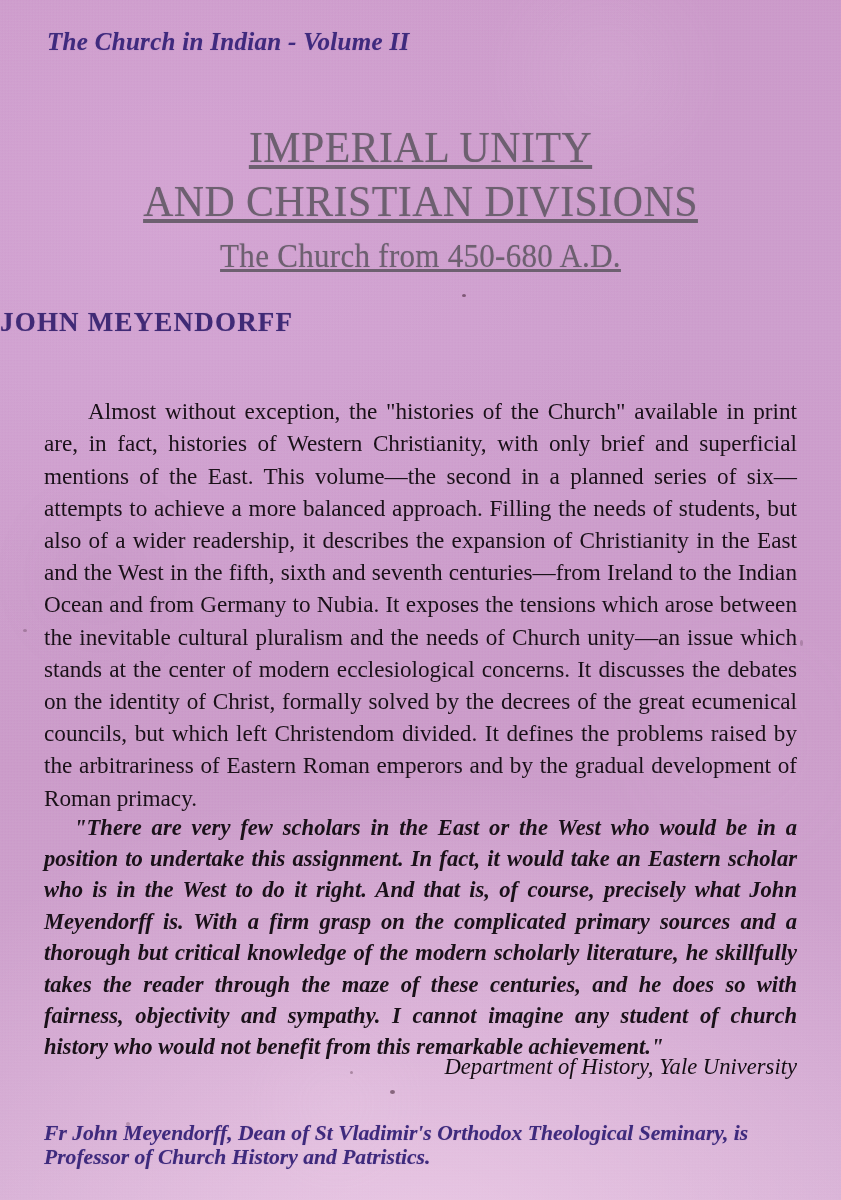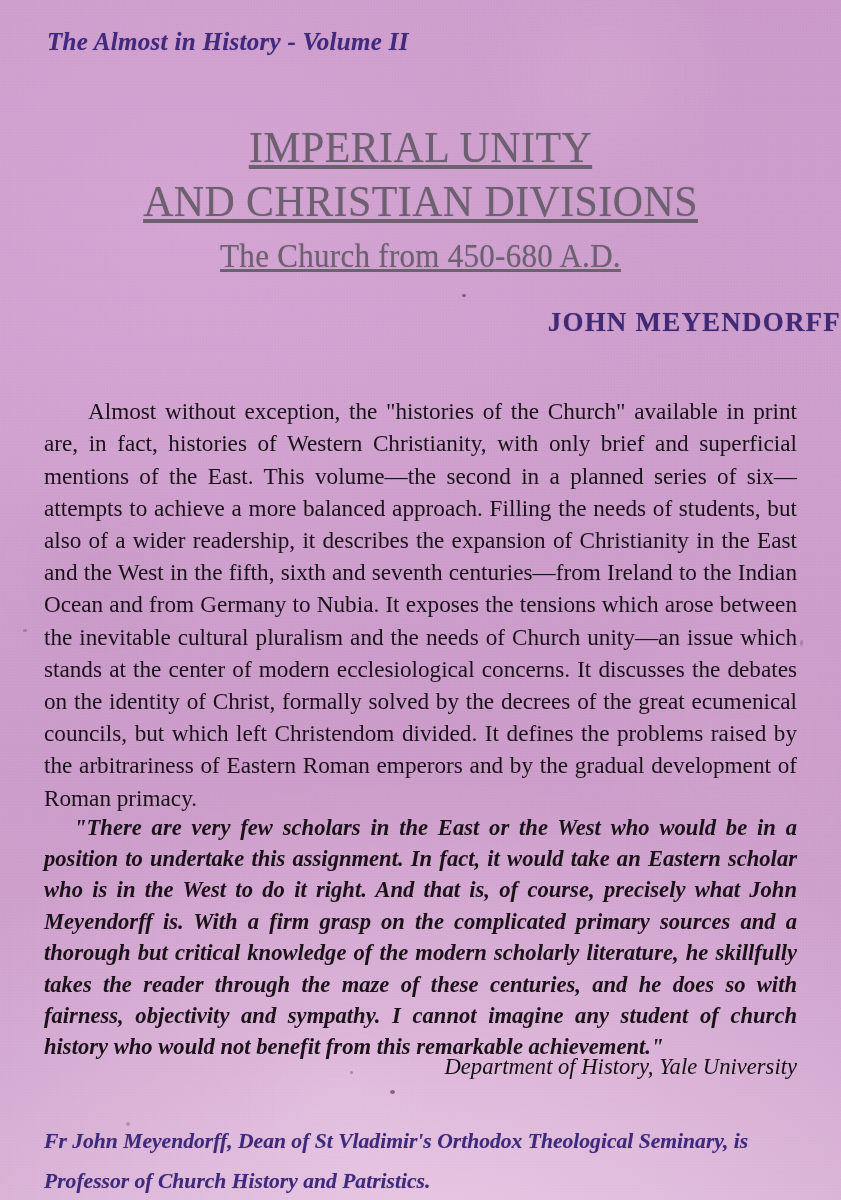--- a/index.html
+++ b/index.html
@@ -98,21 +98,21 @@
     letter-spacing: .3px;
     transform: scaleX(.94);
     text-shadow: 0 0 1px rgba(90,78,92,.4);
   }
 
   
   .author {
     position: absolute;
     left: 0; right: 0;
     top: 307px;
-    text-align: right;
+    text-align: left;
     font-size: 27px;
     letter-spacing: 1.2px;
     font-weight: bold;
     color: #402a76;
     text-shadow: 0 0 1px rgba(64,42,118,.4);
   }
 
   
   .description {
     position: absolute;
@@ -162,21 +162,21 @@
 
   
   .bio {
     position: absolute;
     left: 44px;
     width: 760px;
     top: 1121px;
     font-style: italic;
     font-weight: bold;
     font-size: 21.6px;
-    line-height: 40px;
+    line-height: 24px;
     color: #3e2a7d;
     text-shadow: 0 0 1px rgba(62,42,125,.3);
   }
 </style>
 </head>
 <body>
 
 <div class="cover">
 
   <div class="grain"></div>
@@ -186,21 +186,21 @@
   <div class="speck" style="left:23px;top:629px;width:4px;height:3px;opacity:.5;"></div>
   <div class="speck" style="left:390px;top:1090px;width:5px;height:4px;"></div>
   <div class="speck" style="left:350px;top:1071px;width:3px;height:3px;opacity:.6;"></div>
   <div class="speck" style="left:307px;top:951px;width:3px;height:9px;opacity:.35;"></div>
   <div class="speck" style="left:800px;top:640px;width:3px;height:6px;opacity:.4;"></div>
   <div class="speck" style="left:126px;top:1122px;width:4px;height:4px;opacity:.45;"></div>
   <div class="speck" style="left:746px;top:862px;width:4px;height:4px;opacity:.3;"></div>
 
   <div class="content">
 
-    <div class="series-line">The Almost in History - Volume II</div>
+    <div class="series-line">The Church in Indian - Volume II</div>
 
     <div class="title-block">
       <div class="title-line">IMPERIAL UNITY</div>
       <div class="title-line">AND CHRISTIAN DIVISIONS</div>
       <div class="subtitle-line">The Church from 450-680 A.D.</div>
     </div>
 
     <div class="author">JOHN MEYENDORFF</div>
 
     <p class="description">Almost without exception, the "histories of the Church" available in print are, in fact, histories of Western Christianity, with only brief and superficial mentions of the East. This volume—the second in a planned series of six—attempts to achieve a more balanced approach. Filling the needs of students, but also of a wider readership, it describes the expansion of Christianity in the East and the West in the fifth, sixth and seventh centuries—from Ireland to the Indian Ocean and from Germany to Nubia. It exposes the tensions which arose between the inevitable cultural pluralism and the needs of Church unity—an issue which stands at the center of modern ecclesiological concerns. It discusses the debates on the identity of Christ, formally solved by the decrees of the great ecumenical councils, but which left Christendom divided. It defines the problems raised by the arbitrariness of Eastern Roman emperors and by the gradual development of Roman primacy.</p>

